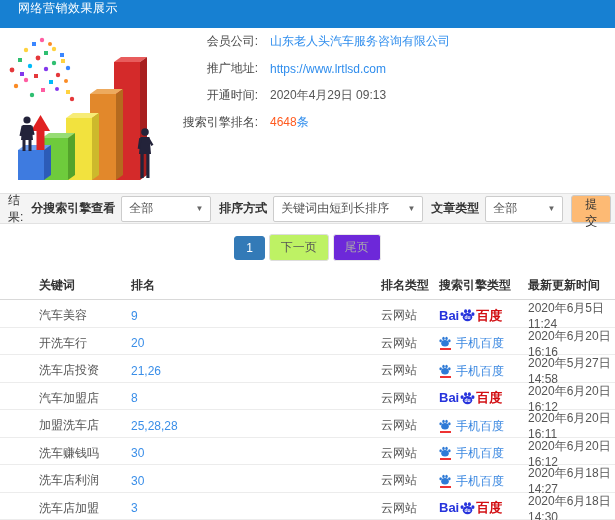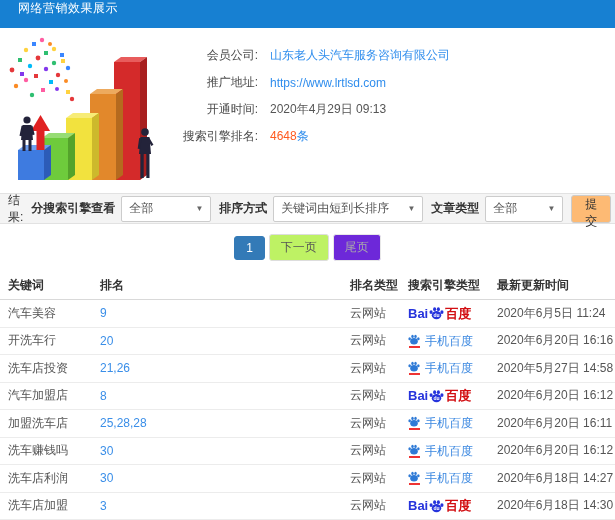--- a/index.html
+++ b/index.html
@@ -5,21 +5,21 @@
   html,body{margin:0;padding:0;background:#fff;}
   body{font-family:"Liberation Sans","DejaVu Sans",sans-serif;}
   .page{position:relative;width:615px;height:520px;background:#fff;overflow:hidden;font-size:12px;color:#555;}
 
   
   .topbar{height:28px;background:#1780d2;color:#fff;display:flex;padding-left:18px;font-size:12px;letter-spacing:.5px;}
 
   
   .info-section{display:flex;height:165px;}
   .illus{width:178px;height:160px;flex:0 0 178px;}
-  .info-list{padding-top:14px;}
+  .info-list{}
   .info-row{height:27px;display:flex;align-items:center;}
   .info-label{display:inline-block;width:80px;text-align:right;color:#4a4a4a;}
   .info-value{margin-left:12px;color:#555;}
   .info-value.link{color:#2f8ded;cursor:pointer;}
   .rank-num{color:#ff5a1f;}
   .rank-unit{color:#2f8ded;cursor:pointer;}
 
   
   .filter-band{height:31px;background:#f4f4f4;border-top:1px solid #e2e2e2;border-bottom:1px solid #e2e2e2;display:flex;align-items:center;padding:0 8px;box-sizing:border-box;}
   .results-label{color:#333;}
@@ -34,21 +34,21 @@
   .submit-btn{height:28px;margin-left:8px;padding:0 13px;background:#fdba74;border:1px solid #ccc;border-radius:3px;color:#333;font-size:12px;cursor:pointer;font-family:inherit;}
 
   
   .pager{height:47px;display:flex;align-items:center;justify-content:center;}
   .pg-btn{display:inline-block;padding:4px 11px;border-radius:3px;font-size:12px;margin:0 2px;cursor:pointer;}
   .pg-current{background:#337ab7;border:1px solid #337ab7;color:#fff;}
   .pg-next{background:#bef264;border:1px solid #ddd;color:#555;}
   .pg-last{background:#6d28d9;border:1px solid #e8e8e8;color:#aaa;}
 
   
-  .grid-row{display:grid;grid-template-columns:100px 250px 58px 89px 1fr;align-items:center;}
+  .grid-row{display:grid;grid-template-columns:100px 250px 58px 89px 1fr;align-items:center;padding-left:31px;}
   .thead{height:28px;border-bottom:1px solid #d9d9d9;font-weight:bold;color:#333;}
   .trow{height:26.5px;border-bottom:1px solid #ececec;}
   .c1{padding-left:8px;}
   .cell-rank{color:#3a8ee8;cursor:pointer;}
 
   
   .baidu-logo{display:inline-flex;align-items:center;line-height:1;}
   .bd-bai{color:#2633dc;font-size:13px;font-weight:bold;margin-right:1px;}
   .bd-du{color:#d20f13;font-size:13px;font-weight:bold;margin-left:1px;}
   .mobile-baidu{display:inline-flex;align-items:center;line-height:1;}

